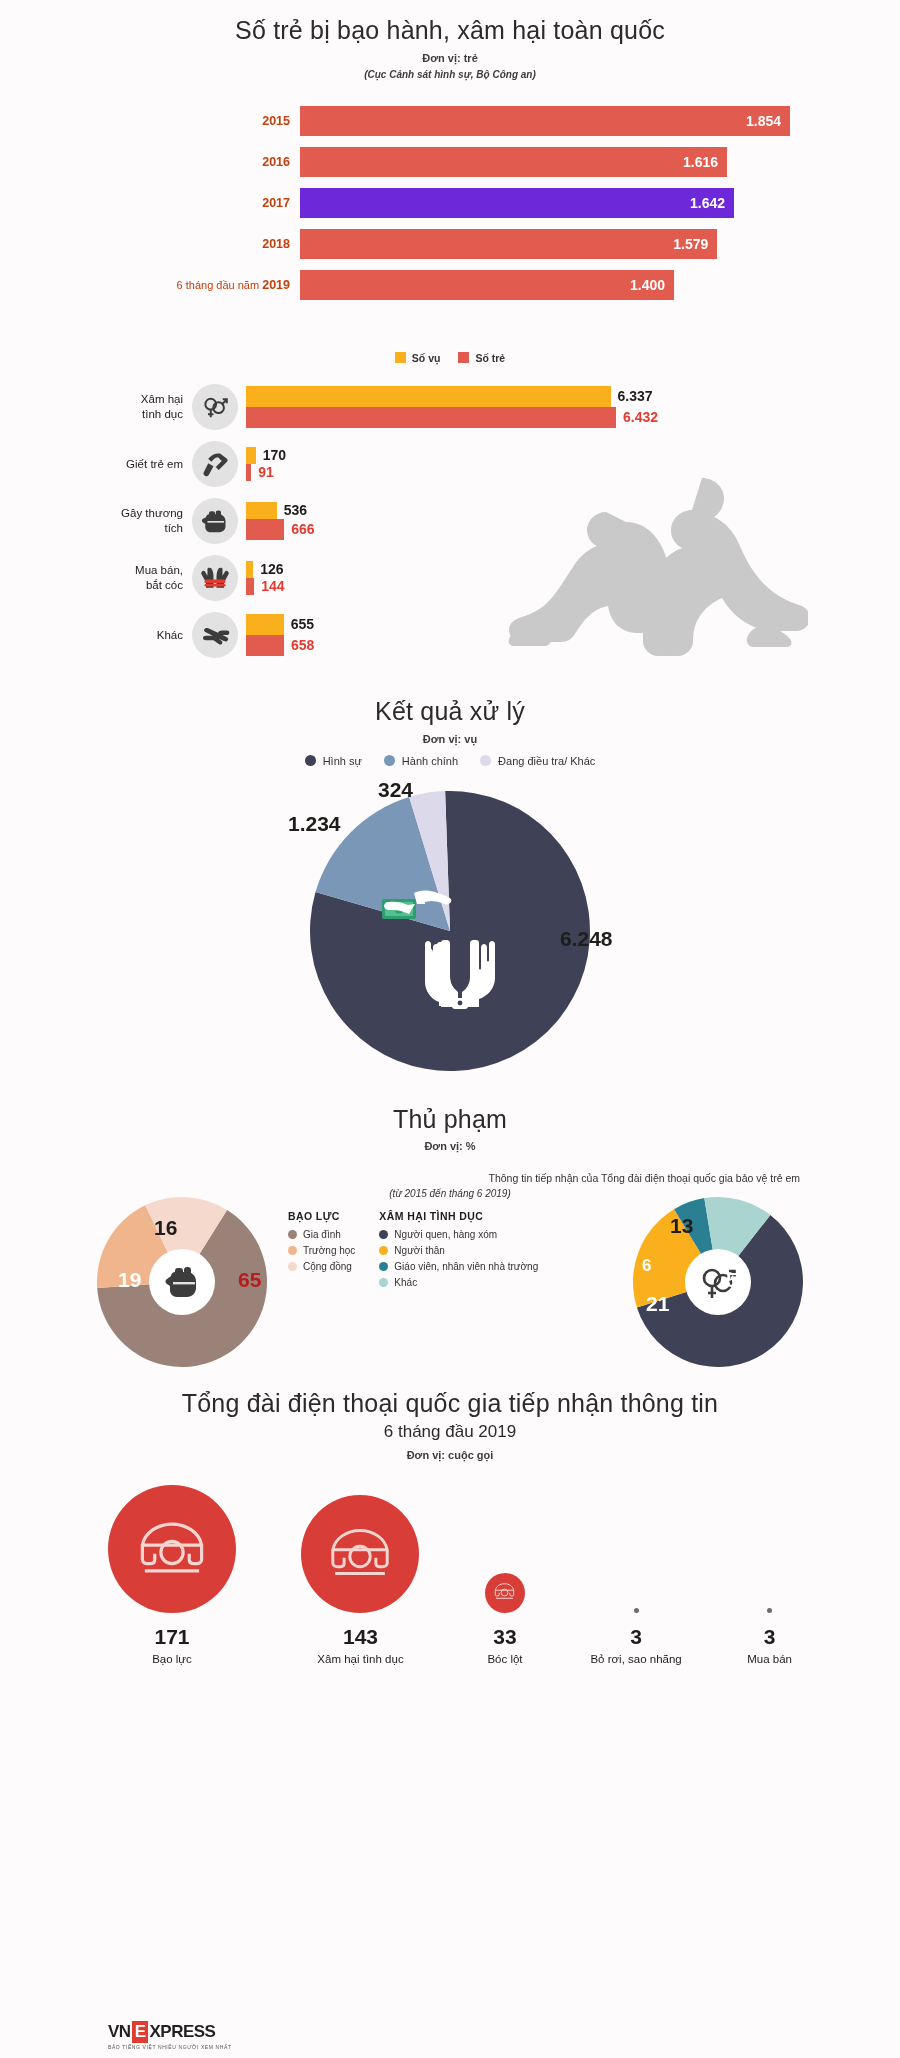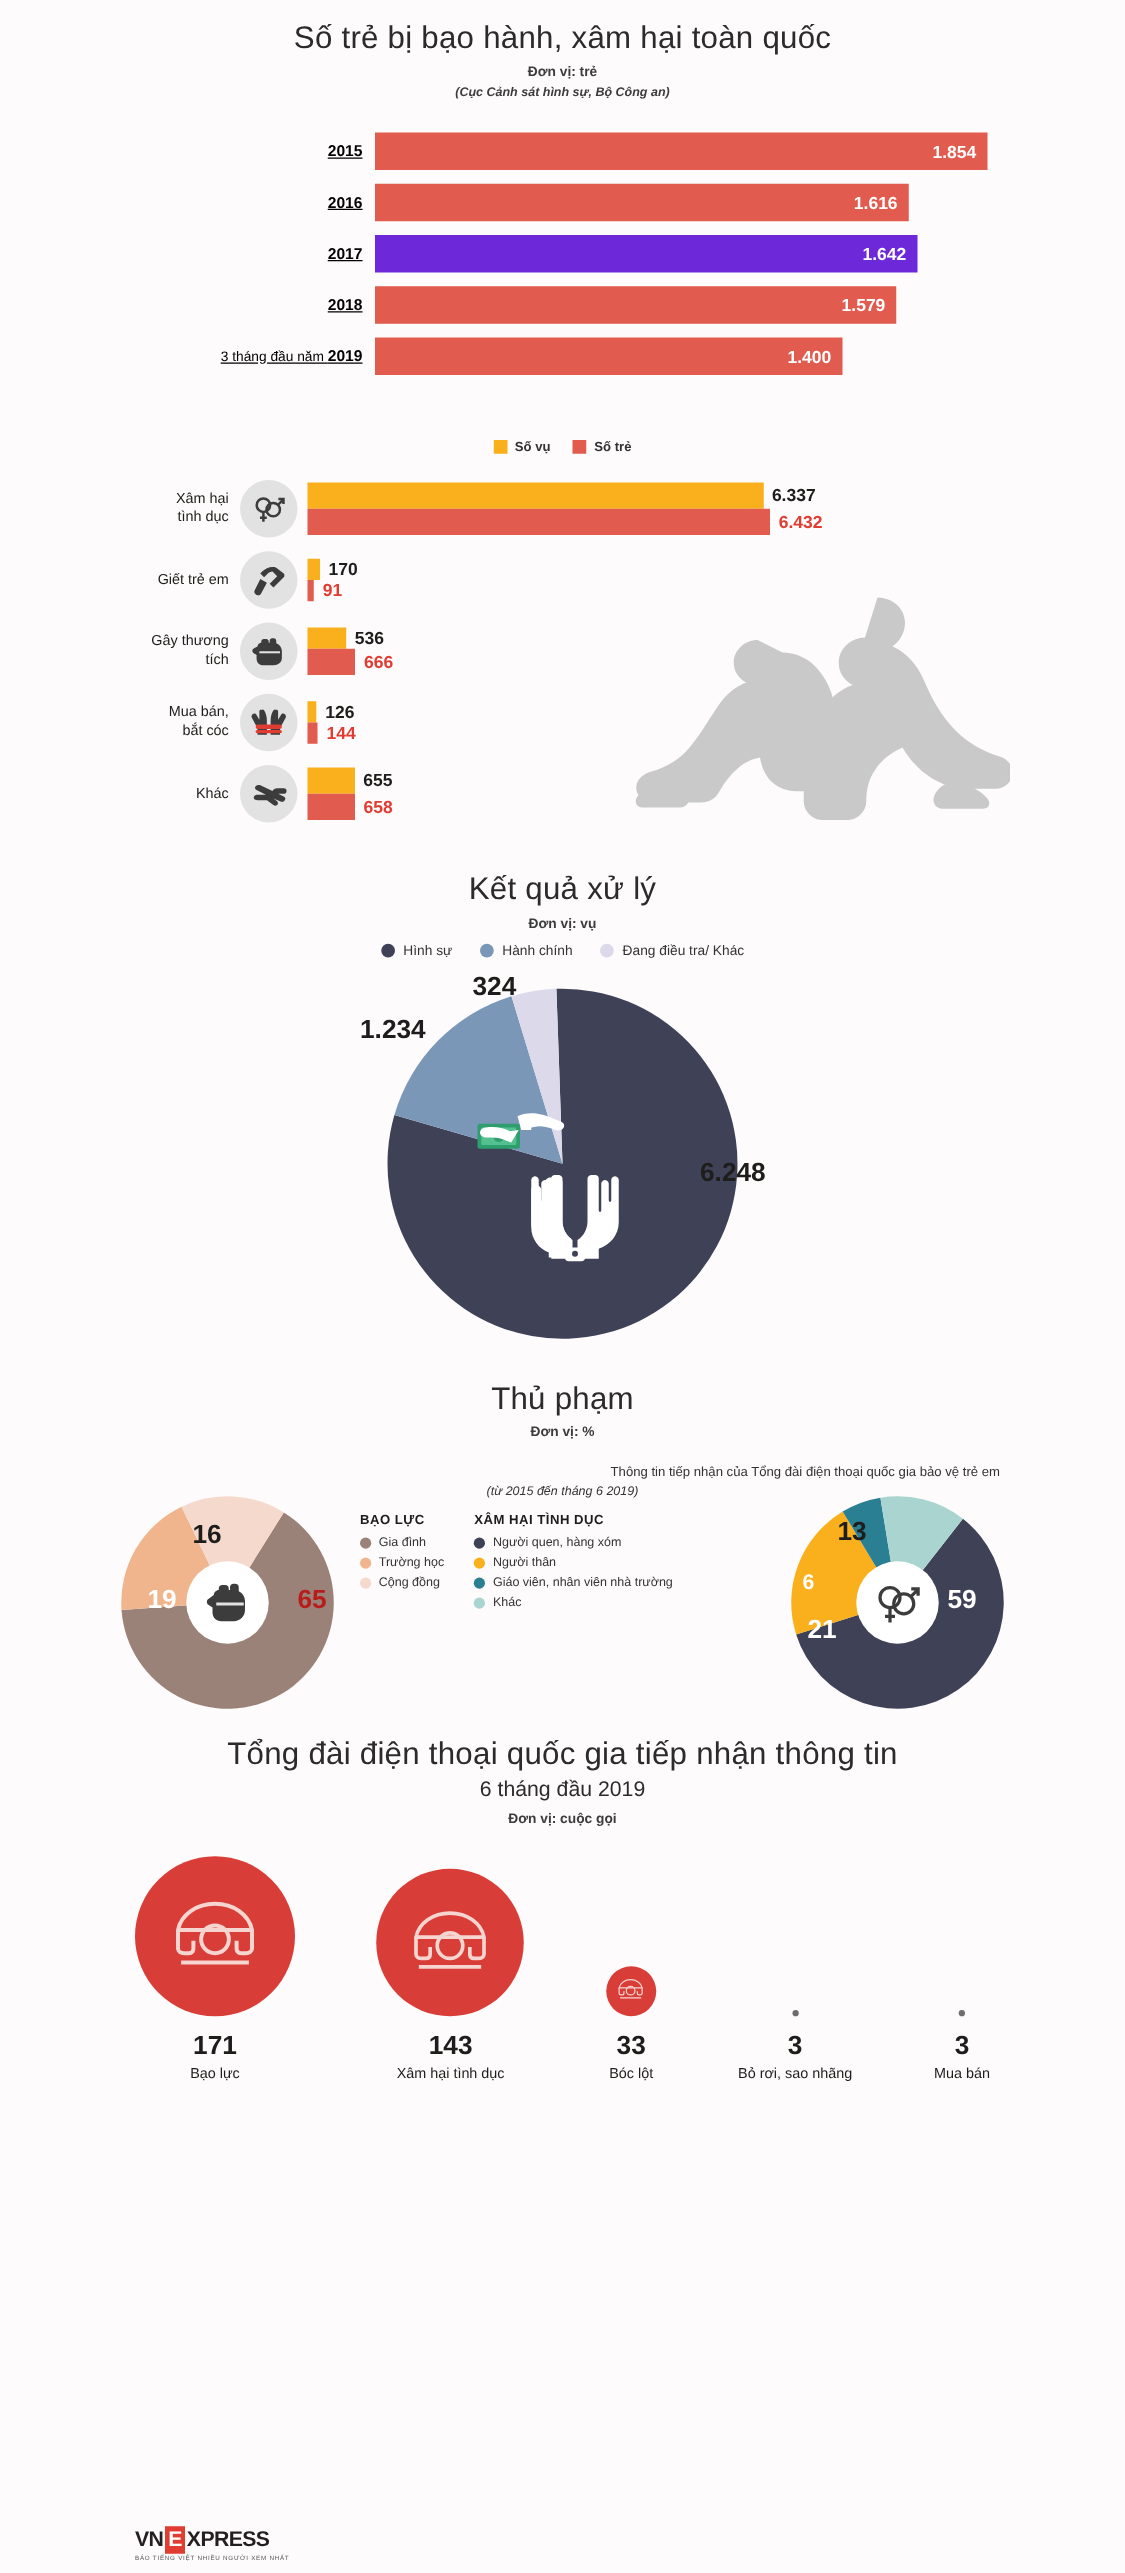--- a/index.html
+++ b/index.html
@@ -20,21 +20,21 @@
   }
   .sec-sub { text-align:center; font-size:11px; font-weight:700; color:#3c3c3c; margin-top:7px; }
   .sec-src { text-align:center; font-size:10px; font-style:italic; font-weight:700; color:#3c3c3c; margin-top:5px; }
 
   
   #sec1 { padding-top:16px; }
   .ybars { margin-top:26px; }
   .yrow { display:flex; align-items:center; height:30px; margin-bottom:11px; }
   .ylabel {
     width:200px; text-align:right; padding-right:10px;
-    font-size:12.5px; font-weight:700; color:#000000; white-space:nowrap;text-decoration:underline;
+    font-size:12.5px; font-weight:700; color:#c2410c; white-space:nowrap;
   }
   .ylabel .pre { font-weight:400; font-size:11px; }
   .ytrack { flex:1; position:relative; height:30px; }
   .ybar {
     height:30px; background:#e15b4e; display:flex;
     align-items:center; justify-content:flex-end;
     color:#fff; font-size:14px; font-weight:700; padding-right:9px;
   }
 
   
@@ -136,21 +136,21 @@
         </div>
         <div class="yrow">
           <div class="ylabel"><span>2018</span></div>
           <div class="ytrack">
             <div class="ybar" style="width: 417.3px; background: rgb(225, 91, 78);">
               <span>1.579</span>
             </div>
           </div>
         </div>
         <div class="yrow">
-          <div class="ylabel"><span class="pre">3 tháng đầu năm </span><span>2019</span></div>
+          <div class="ylabel"><span class="pre">6 tháng đầu năm </span><span>2019</span></div>
           <div class="ytrack">
             <div class="ybar" style="width: 374px; background: rgb(225, 91, 78);">
               <span>1.400</span>
             </div>
           </div>
         </div>
       </div>
   </section>
 
   <section id="sec2">
@@ -433,21 +433,21 @@
           <svg width="42" height="42" viewBox="0 0 42 42">
             <g stroke="#3c3c3c" stroke-width="2.6" fill="none">
               <circle cx="15" cy="17" r="8"></circle>
               <circle cx="26" cy="22" r="8"></circle>
               <path d="M15 25v12M11 32h8"></path>
               <path d="M31.5 16.5l6-6M32 10h5.5v5.5"></path>
             </g>
           </svg>
         </div>
       </div>
-      <div class="dlabel" style="left:658px;top:110px;color:#fff;">59</div>
+      <div class="dlabel" style="left:626px;top:110px;color:#fff;">59</div>
       <div class="dlabel" style="left:546px;top:134px;color:#fff;">21</div>
       <div class="dlabel" style="left:542px;top:98px;color:#fff;font-size:17px;">6</div>
       <div class="dlabel" style="left:570px;top:56px;color:#1d1d1b;">13</div>
     </div>
   </section>
 
   <section id="sec5">
     <h2 class="sec-title">Tổng đài điện thoại quốc gia tiếp nhận thông tin</h2>
     <div style="text-align:center;font-size:17px;color:#2b2b2b;margin-top:4px;">6 tháng đầu 2019</div>
     <div class="sec-sub">Đơn vị: cuộc gọi</div>

